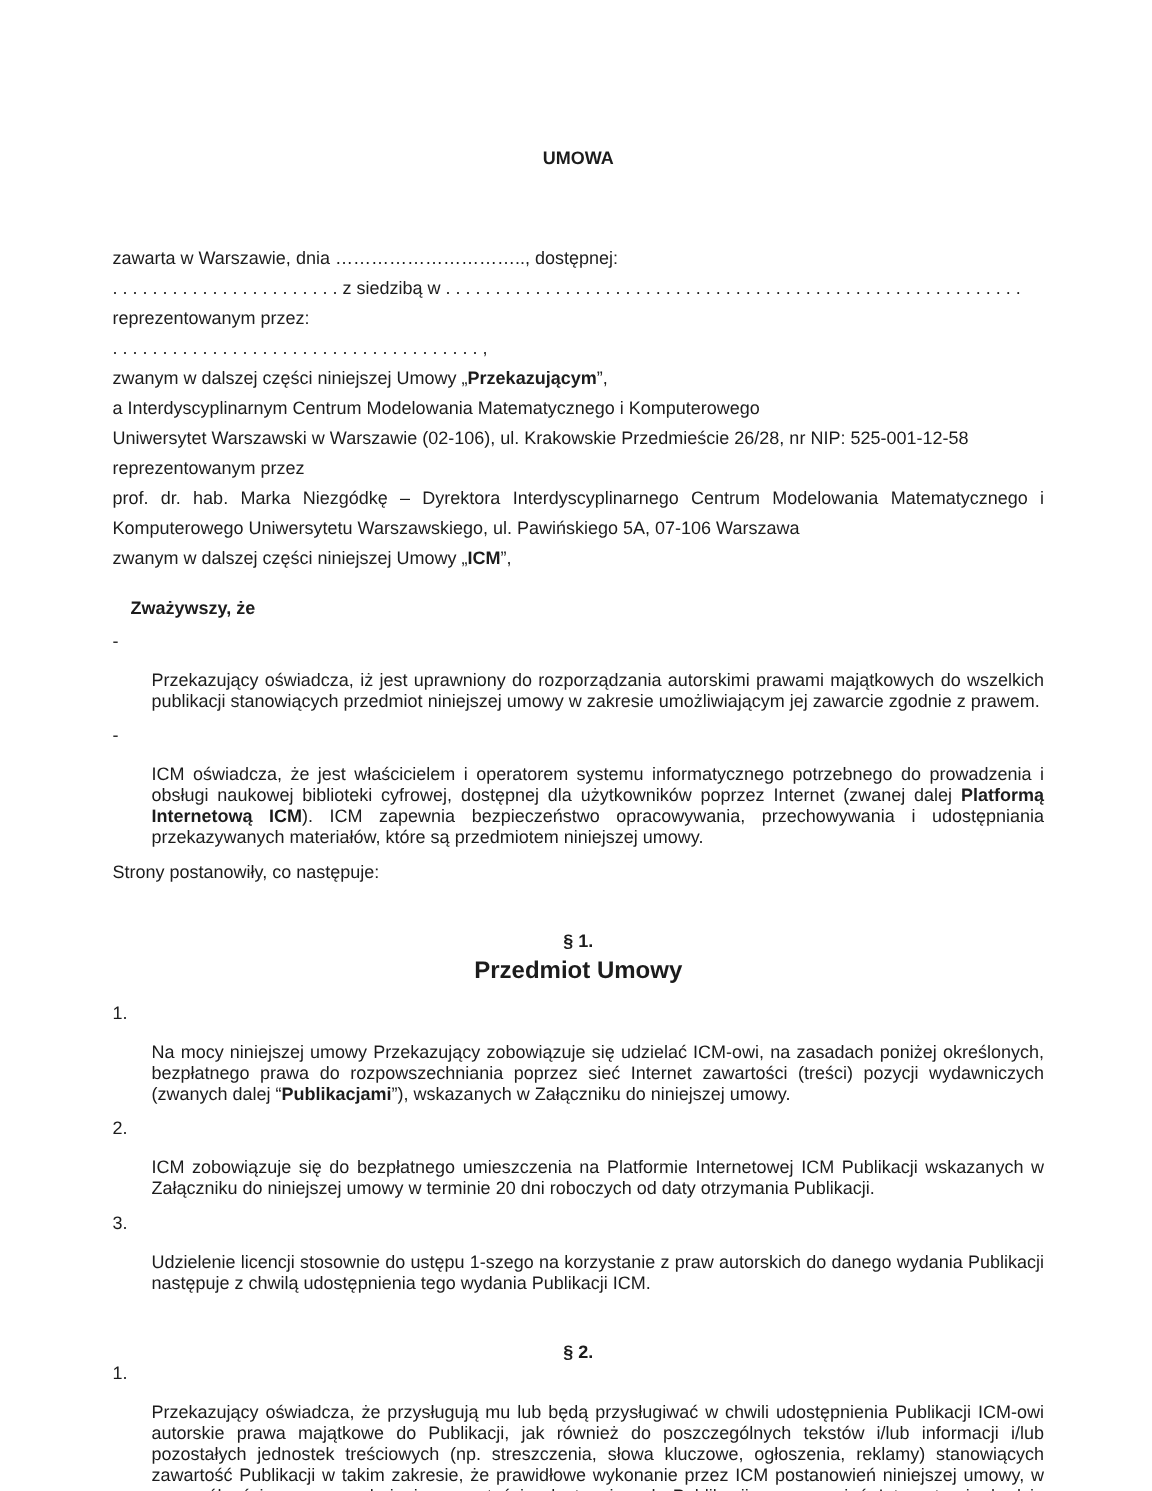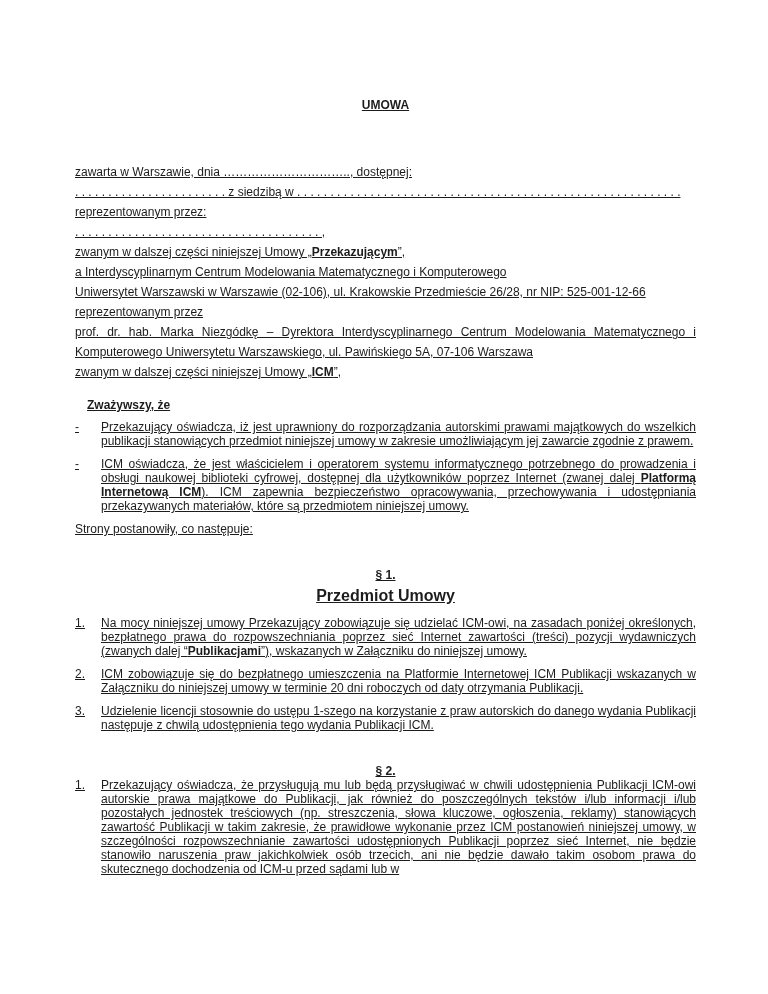--- a/index.html
+++ b/index.html
@@ -11,21 +11,20 @@
     font-family: "Liberation Sans", "DejaVu Sans", sans-serif;
     color: #1c1c1c;
   }
   .page {
     width: 768px;
     height: 994px;
     box-sizing: border-box;
     padding: 98px 72px 0 75px;
     overflow: hidden;
     background: #ffffff;
-    text-decoration: underline;
   }
   .title {
     text-align: center;
     font-weight: bold;
     font-size: 12px;
     line-height: 14px;
     margin: 0 0 50px 0;
   }
   .intro p {
     margin: 0;
@@ -54,20 +53,21 @@
     font-size: 12px;
     line-height: 14px;
     margin: 0 0 9px 0;
   }
   .item .marker {
     flex: 0 0 26px;
   }
   .item .text {
     flex: 1;
     text-align: justify;
+    margin-top: 26px;
   }
   .closing {
     font-size: 12px;
     line-height: 14px;
     margin: 5px 0 0 0;
   }
   .section-number {
     text-align: center;
     font-weight: bold;
     font-size: 12px;
@@ -89,21 +89,21 @@
 
   <p class="title">UMOWA</p>
 
   <div class="intro">
     <p>zawarta w Warszawie, dnia ………………………….., dostępnej:</p>
     <p class="clip">. . . . . . . . . . . . . . . . . . . . . . . z siedzibą w . . . . . . . . . . . . . . . . . . . . . . . . . . . . . . . . . . . . . . . . . . . . . . . . . . . . . . . . . .</p>
     <p>reprezentowanym przez:</p>
     <p>. . . . . . . . . . . . . . . . . . . . . . . . . . . . . . . . . . . . . ,</p>
     <p><span>zwanym w dalszej części niniejszej Umowy „</span><b>Przekazującym</b><span>”,</span></p>
     <p>a Interdyscyplinarnym Centrum Modelowania Matematycznego i Komputerowego</p>
-    <p class="clip">Uniwersytet Warszawski w Warszawie (02-106), ul. Krakowskie Przedmieście 26/28, nr NIP: 525-001-12-66</p>
+    <p class="clip">Uniwersytet Warszawski w Warszawie (02-106), ul. Krakowskie Przedmieście 26/28, nr NIP: 525-001-12-58</p>
     <p>reprezentowanym przez</p>
     <p class="just">prof. dr. hab. Marka Niezgódkę – Dyrektora Interdyscyplinarnego Centrum Modelowania Matematycznego i Komputerowego Uniwersytetu Warszawskiego, ul. Pawińskiego 5A, 07-106 Warszawa</p>
     <p><span>zwanym w dalszej części niniejszej Umowy „</span><b>ICM</b><span>”,</span></p>
   </div>
 
   <div>
     <p class="recitals-heading">Zważywszy, że</p>
 
     <div class="item">
       <span class="marker">-</span>

